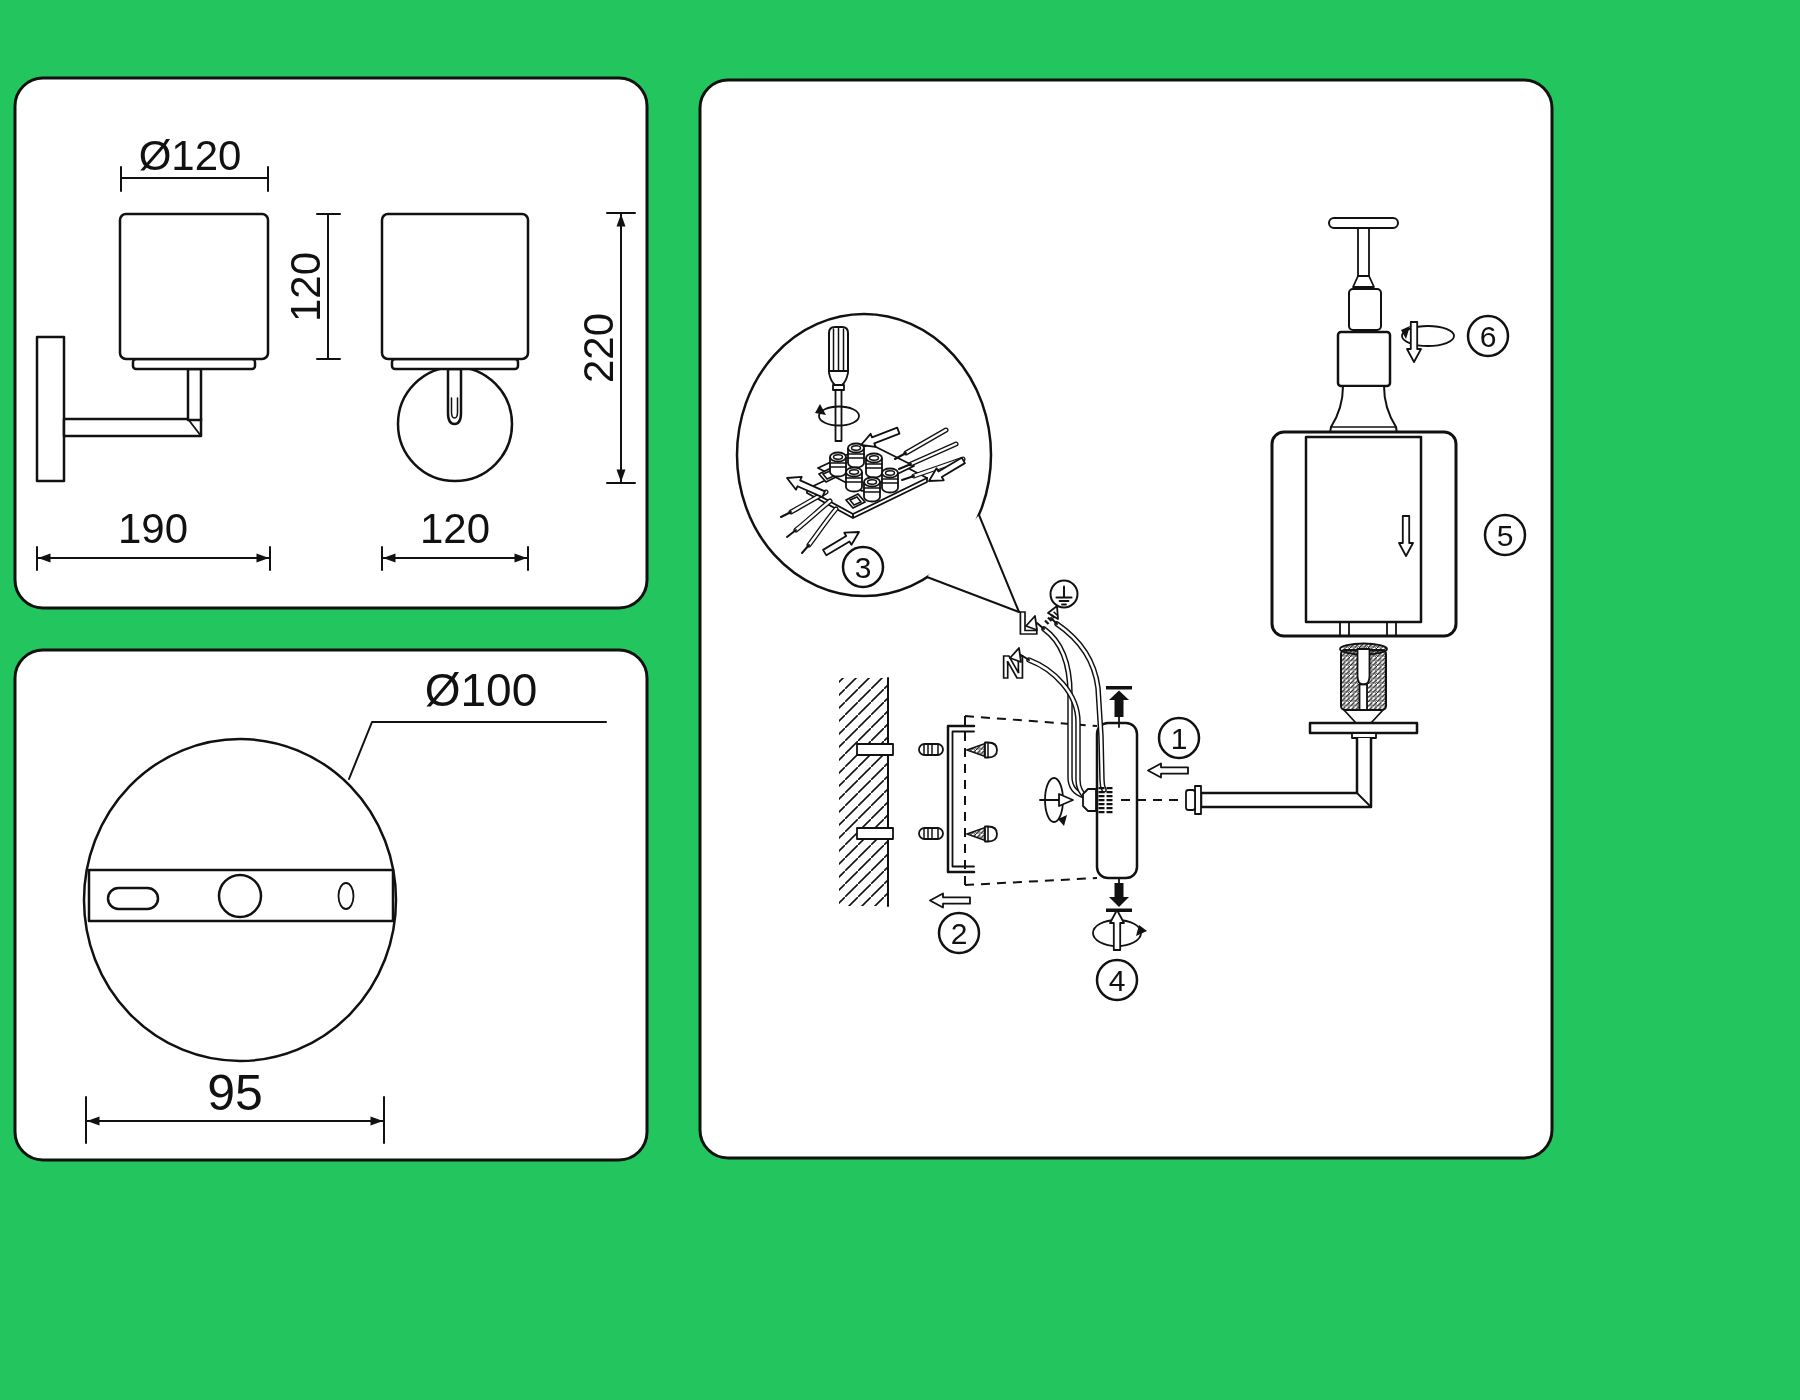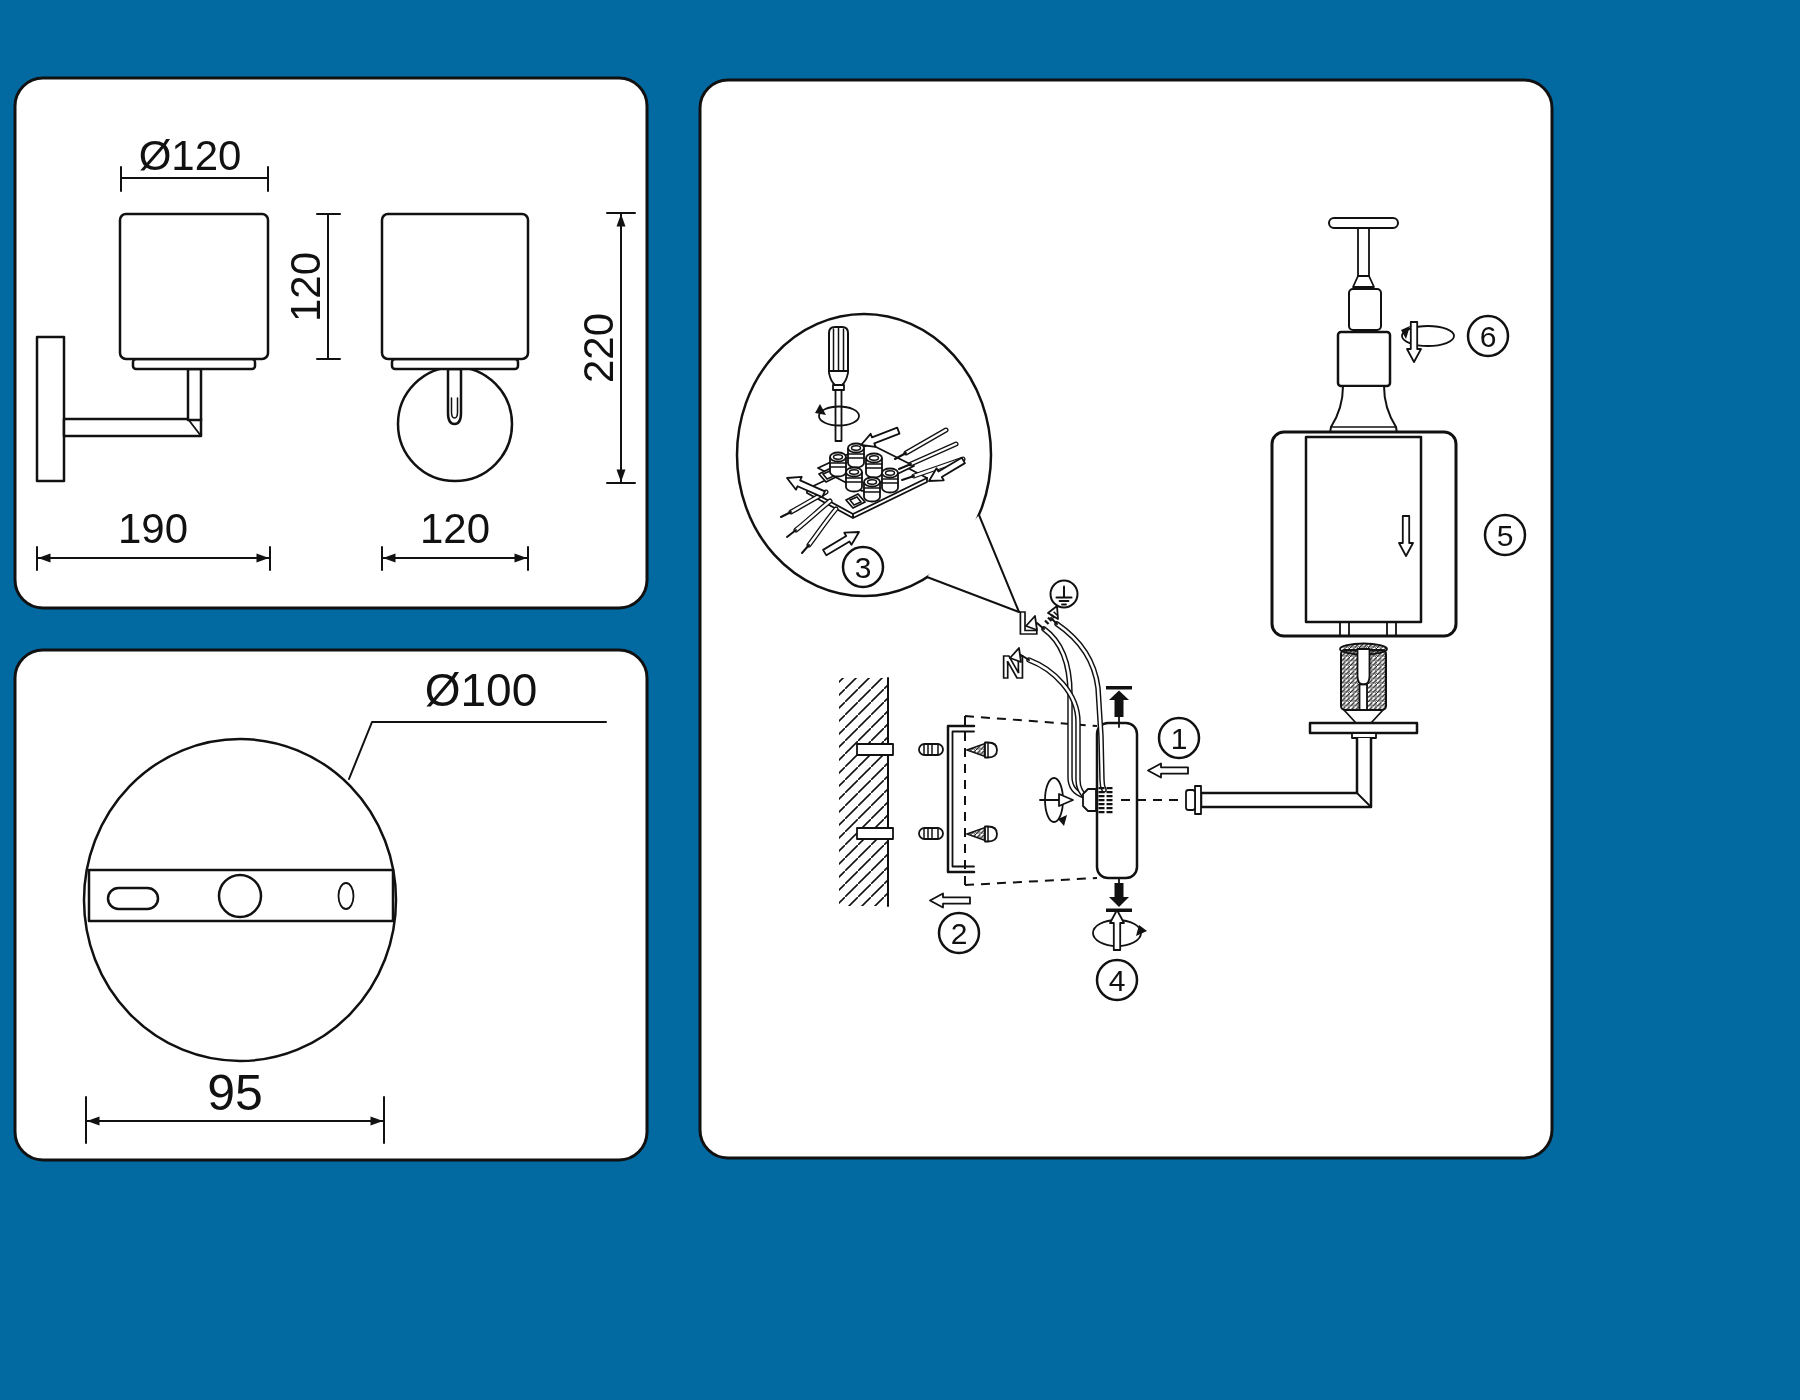--- a/index.html
+++ b/index.html
@@ -1,16 +1,16 @@
 <!DOCTYPE html>
 <html><head>
 <meta charset="utf-8">
 <style>
   html,body{margin:0;padding:0;background:#fff;}
-  .stage{position:relative;width:1800px;height:1400px;background:#0369a1;overflow:hidden;}
+  .stage{position:relative;width:1800px;height:1400px;background:#22c55e;overflow:hidden;}
   svg{font-family:"Liberation Sans",sans-serif;}
   .panel{fill:#fff;stroke:#111;stroke-width:3;}
   .s25{fill:none;stroke:#111;stroke-width:2.5;stroke-linecap:round;stroke-linejoin:round;}
   .s2{fill:none;stroke:#111;stroke-width:2;stroke-linecap:round;stroke-linejoin:round;}
   .s18{fill:none;stroke:#111;stroke-width:1.8;stroke-linecap:round;stroke-linejoin:round;}
   .s15{fill:none;stroke:#111;stroke-width:1.5;stroke-linecap:round;}
   .w25{fill:#fff;stroke:#111;stroke-width:2.5;stroke-linejoin:round;}
   .w2{fill:#fff;stroke:#111;stroke-width:2;stroke-linejoin:round;}
   .w18{fill:#fff;stroke:#111;stroke-width:1.8;stroke-linejoin:round;}
   .blk{fill:#111;stroke:none;}

